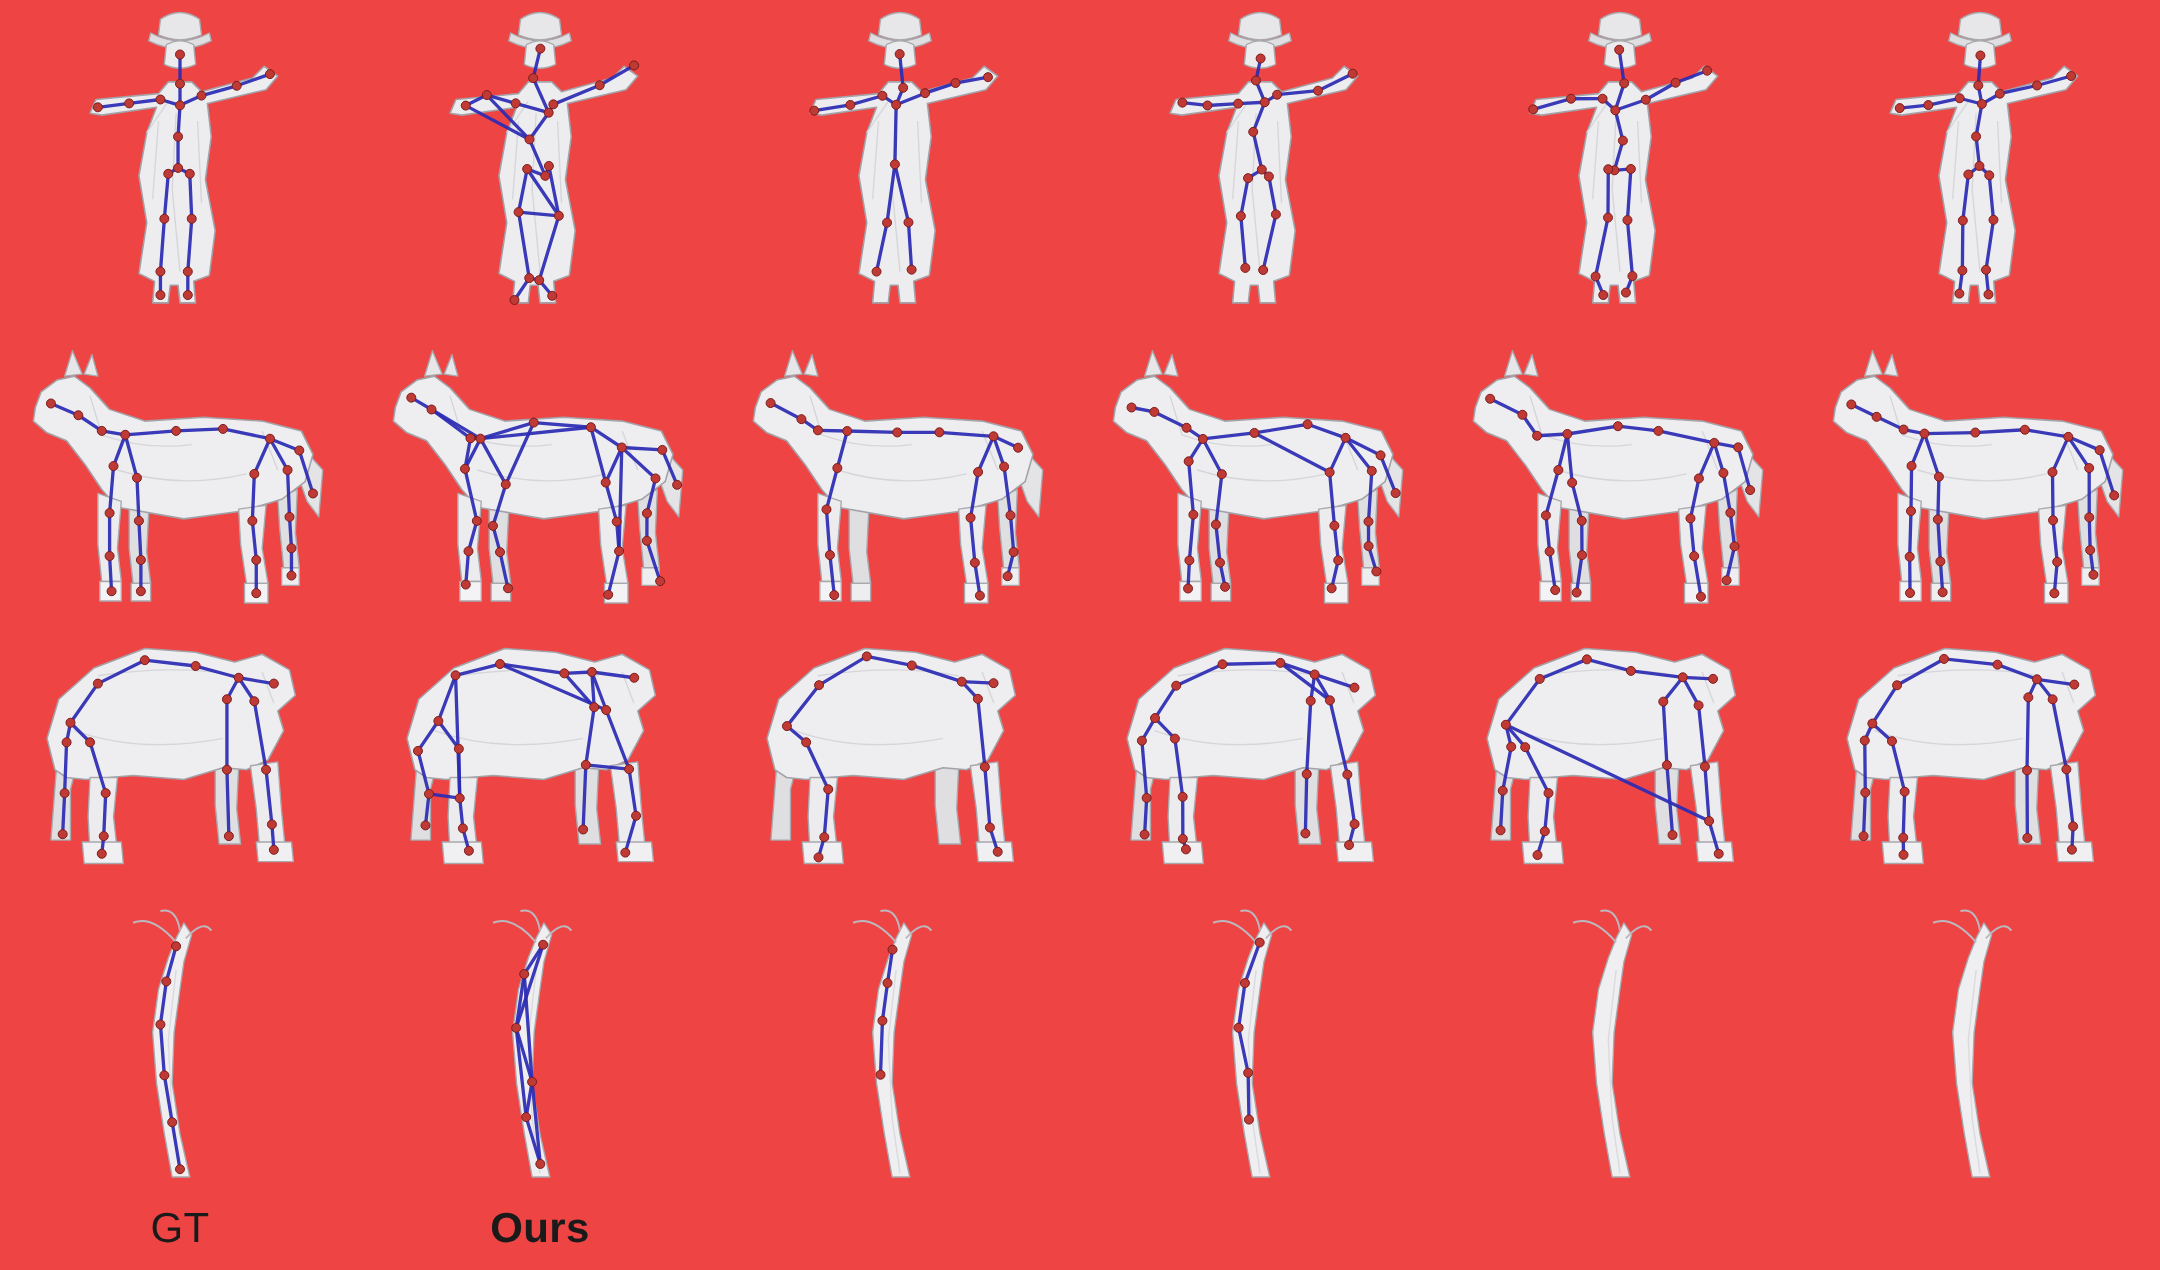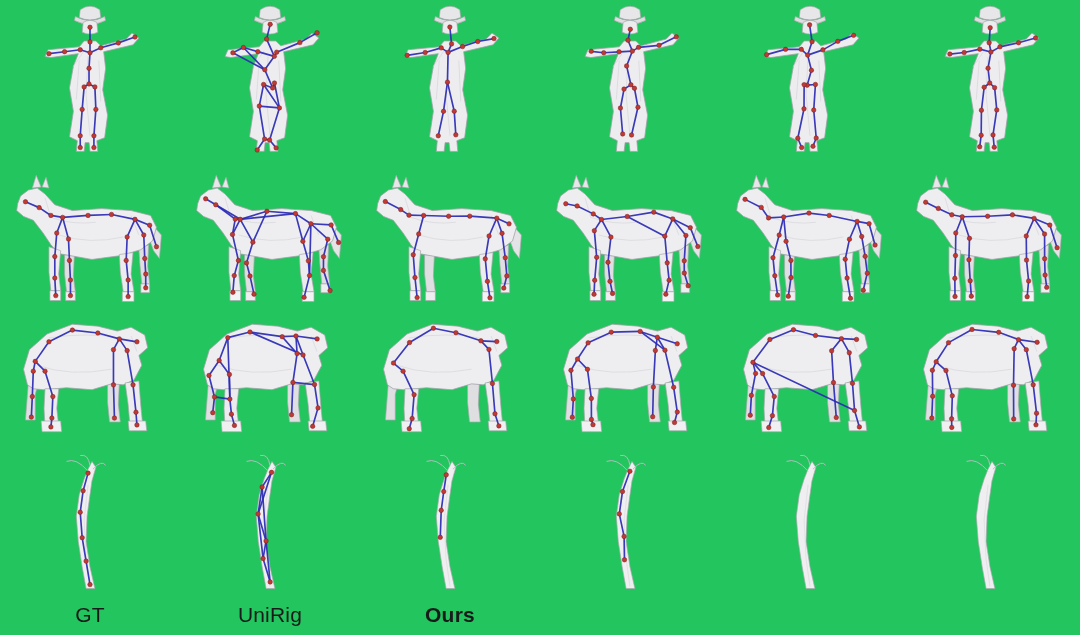--- a/index.html
+++ b/index.html
@@ -1,19 +1,19 @@
 <!DOCTYPE html>
 <html><head>
 <meta charset="utf-8">
 <style>
   html,body{margin:0;padding:0;background:#ffffff;}
   .page{
     position:relative;
     width:1080px;height:635px;
-    background:#22c55e;
+    background:#ef4444;
     font-family:"Liberation Sans", sans-serif;
     overflow:hidden;
   }
   .grid{
     display:grid;
     grid-template-columns:repeat(6,180px);
     grid-template-rows:165px 140px 145px 145px;
   }
   .cell{
     display:flex;align-items:center;justify-content:center;
@@ -1166,16 +1166,15 @@
           <g>
             <path d="M86,140 L82,118 L78,92 L76,66 L79,44 L84,28 L88,18 L92,10 L96,16 L92,30 L90,44 L87,66 L86,92 L90,118 L95,140 Z" fill="#efeff1" stroke="#a8a8ad" stroke-width="0.7" stroke-linejoin="round"></path>
             <path d="M88,20 Q76,6 66,10 M90,14 Q88,2 80,4 M93,18 Q102,8 106,14" fill="none" stroke="#b9b9bf" stroke-width="1" stroke-linejoin="round"></path>
             <path d="M88,34 L84,70 L86,110 L90,138" fill="none" stroke="#dadade" stroke-width="0.7" stroke-linejoin="round"></path>
           </g>
         </svg>
       </div>
     </div>
   <div class="labels">
     <div class="label" style="font-weight: 400;">GT</div>
-    <div class="label" style="font-weight: 400;">UniRig</div>
     <div class="label" style="font-weight: 700;">Ours</div>
   </div>
 </div>
 
 </body></html>

